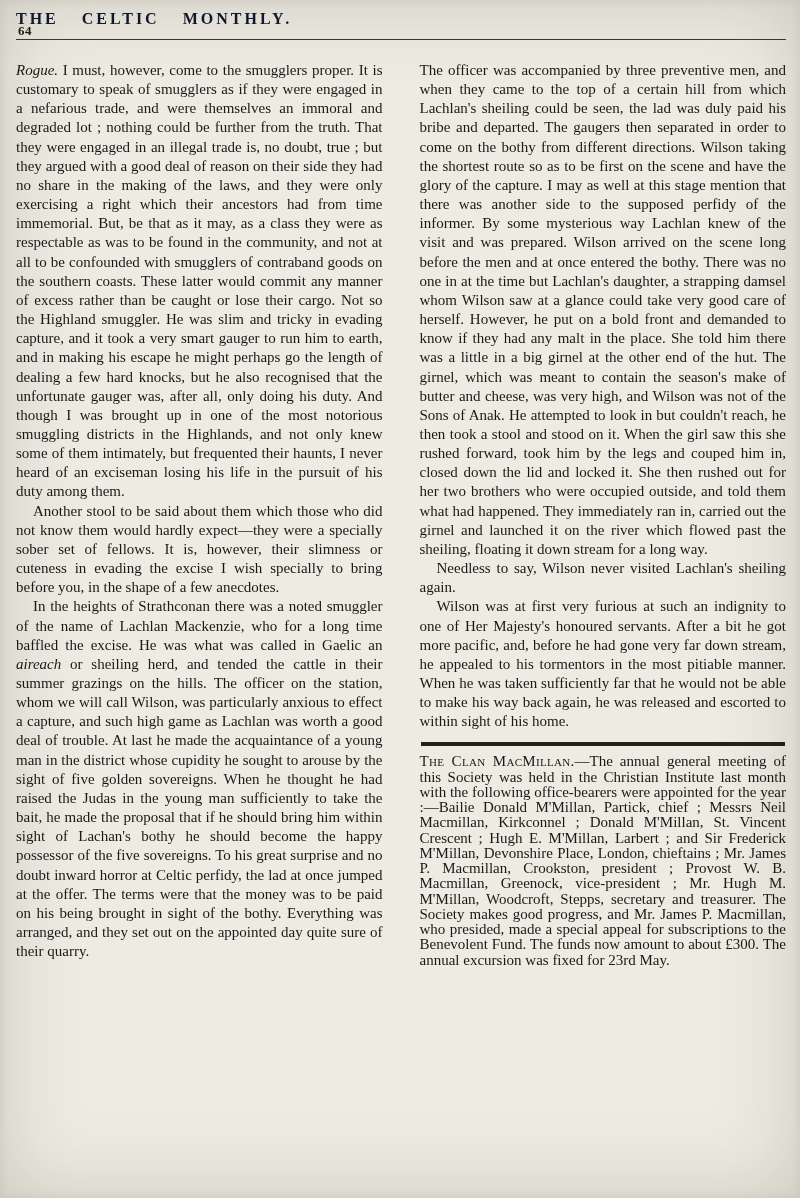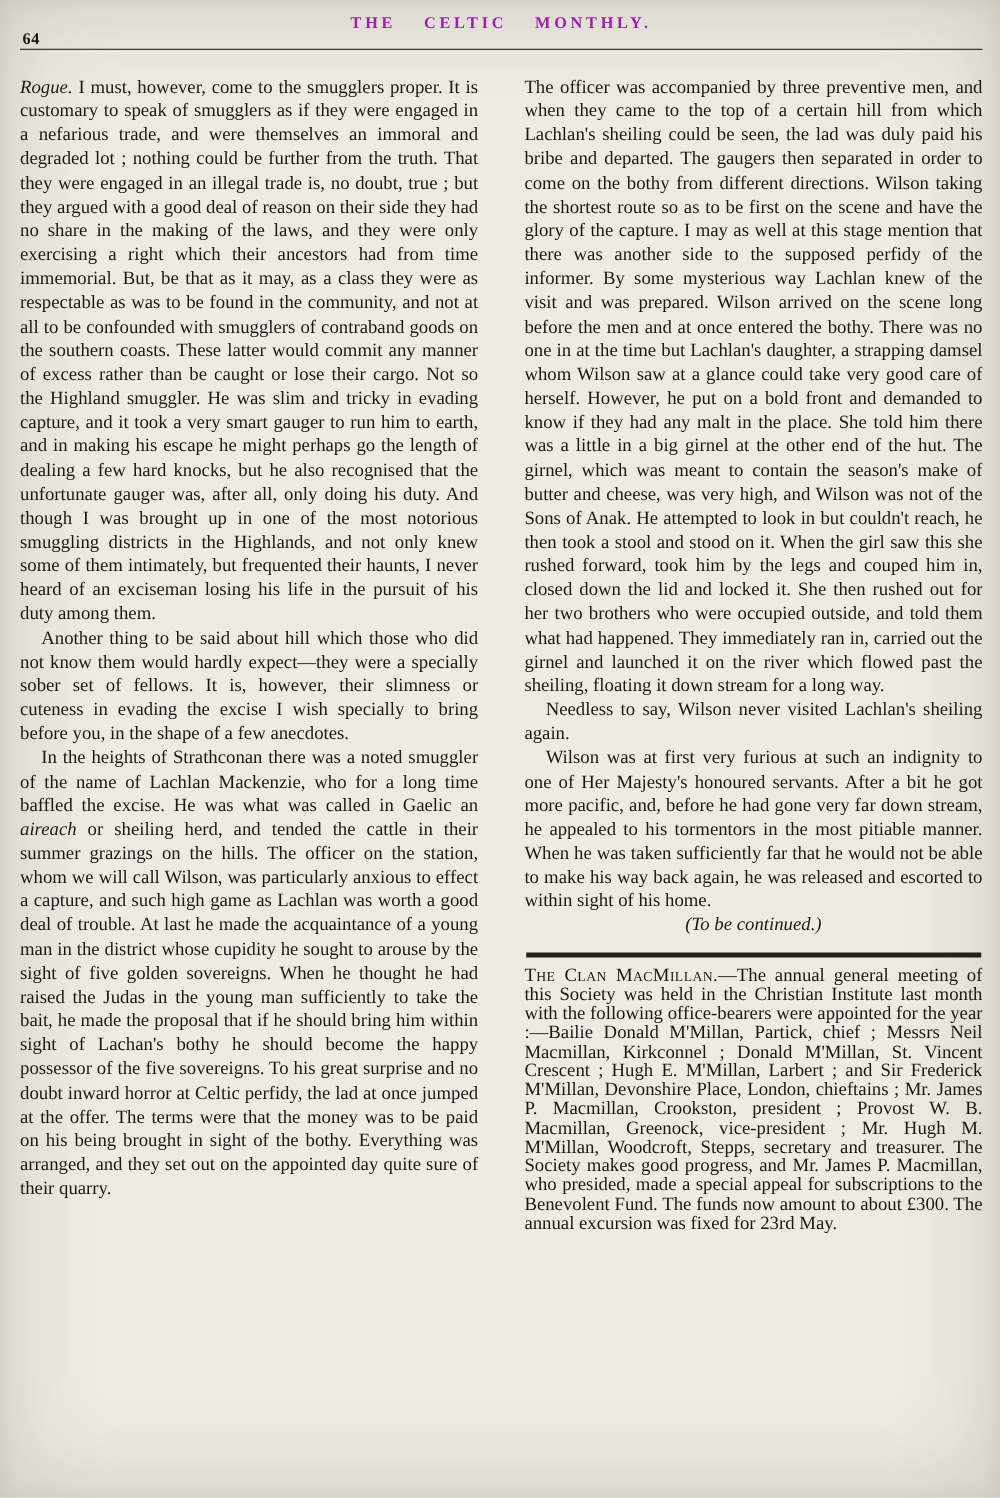--- a/index.html
+++ b/index.html
@@ -14,23 +14,23 @@
     width: 100%; height: 100%;
     padding: 9px 14px 0 16px;
     box-shadow: inset 0 0 80px rgba(112,106,90,0.28), inset 0 0 10px rgba(112,106,90,0.12);
   }
   .header { position: relative; height: 25px; }
   .page-number {
     position: absolute; left: 2px; top: 14px;
     font-weight: 700; font-size: 13px; letter-spacing: .5px;
   }
   .title {
-    text-align: center; font-weight: 700; font-size: 13px;
+    text-align: left; font-weight: 700; font-size: 16px;
     letter-spacing: 3px; word-spacing: 16px; padding-top: 1px;
-    color: #a21caf;
+    color: #0f172a;
   }
   .header-rule { height: 0; border-top: 1.6px solid #3a372f; margin-top: 5px; }
   .columns { display: flex; gap: 37px; margin-top: 21px; height: 1136px; overflow: hidden; }
   .col { flex: 1 1 0; min-width: 0; text-align: justify; font-size: 15px; line-height: 19.15px; }
   .col p { margin: 0; text-indent: 17px; }
   .col p.flush { text-indent: 0; }
   .col p.continued { text-indent: 0; text-align: center; font-style: italic; }
   .section-rule { height: 4px; background: #23211b; margin: 11px 1px 8px 1px; }
   .col p.note { font-size: 15px; line-height: 15.25px; text-indent: 0; }
   .smallcaps { font-variant: small-caps; letter-spacing: .3px; }
@@ -45,28 +45,27 @@
     <span class="page-number">64</span>
     <div class="title">THE CELTIC MONTHLY.</div>
   </header>
 
   <div class="header-rule"></div>
 
   <div class="columns">
 
     <div class="col">
       <p class="flush"><i>Rogue.</i><span> I must, however, come to the smugglers proper.  It is customary to speak of smugglers as if they were engaged in a nefarious trade, and were themselves an immoral and degraded lot ; nothing could be further from the truth. That they were engaged in an illegal trade is, no doubt, true ; but they argued with a good deal of reason on their side they had no share in the making of the laws, and they were only exercising a right which their ancestors had from time immemorial.  But, be that as it may, as a class they were as respectable as was to be found in the community, and not at all to be confounded with smugglers of contraband goods on the southern coasts.  These latter would commit any manner of excess rather than be caught or lose their cargo.  Not so the Highland smuggler.  He was slim and tricky in evading capture, and it took a very smart gauger to run him to earth, and in making his escape he might perhaps go the length of dealing a few hard knocks, but he also recognised that the unfortunate gauger was, after all, only doing his duty.  And though I was brought up in one of the most notorious smuggling districts in the Highlands, and not only knew some of them intimately, but frequented their haunts, I never heard of an exciseman losing his life in the pursuit of his duty among them.</span></p>
-      <p>Another thing to be said about hill which those who did not know them would hardly expect—they were a specially sober set of fellows.  It is, however, their slimness or cuteness in evading the excise I wish specially to bring before you, in the shape of a few anecdotes.</p>
+      <p>Another stool to be said about them which those who did not know them would hardly expect—they were a specially sober set of fellows.  It is, however, their slimness or cuteness in evading the excise I wish specially to bring before you, in the shape of a few anecdotes.</p>
       <p><span>In the heights of Strathconan there was a noted smuggler of the name of Lachlan Mackenzie, who for a long time baffled the excise. He was what was called in Gaelic an </span><i>aireach</i><span> or sheiling herd, and tended the cattle in their summer grazings on the hills.  The officer on the station, whom we will call Wilson, was particularly anxious to effect a capture, and such high game as Lachlan was worth a good deal of trouble.  At last he made the acquaintance of a young man in the district whose cupidity he sought to arouse by the sight of five golden sovereigns.  When he thought he had raised the Judas in the young man sufficiently to take the bait, he made the proposal that if he should bring him within sight of Lachan's bothy he should become the happy possessor of the five sovereigns.  To his great surprise and no doubt inward horror at Celtic perfidy, the lad at once jumped at the offer. The terms were that the money was to be paid on his being brought in sight of the bothy. Everything was arranged, and they set out on the appointed day quite sure of their quarry.</span></p>
     </div>
 
     <div class="col">
       <p class="flush">The officer was accompanied by three preventive men, and when they came to the top of a certain hill from which Lachlan's sheiling could be seen, the lad was duly paid his bribe and departed.  The gaugers then separated in order to come on the bothy from different directions. Wilson taking the shortest route so as to be first on the scene and have the glory of the capture.  I may as well at this stage mention that there was another side to the supposed perfidy of the informer.  By some mysterious way Lachlan knew of the visit and was prepared. Wilson arrived on the scene long before the men and at once entered the bothy.  There was no one in at the time but Lachlan's daughter, a strapping damsel whom Wilson saw at a glance could take very good care of herself. However, he put on a bold front and demanded to know if they had any malt in the place. She told him there was a little in a big girnel at the other end of the hut.  The girnel, which was meant to contain the season's make of butter and cheese, was very high, and Wilson was not of the Sons of Anak.  He attempted to look in but couldn't reach, he then took a stool and stood on it.  When the girl saw this she rushed forward, took him by the legs and couped him in, closed down the lid and locked it.  She then rushed out for her two brothers who were occupied outside, and told them what had happened.  They immediately ran in, carried out the girnel and launched it on the river which flowed past the sheiling, floating it down stream for a long way.</p>
       <p>Needless to say, Wilson never visited Lachlan's sheiling again.</p>
       <p>Wilson was at first very furious at such an indignity to one of Her Majesty's honoured servants.  After a bit he got more pacific, and, before he had gone very far down stream, he appealed to his tormentors in the most pitiable manner.  When he was taken sufficiently far that he would not be able to make his way back again, he was released and escorted to within sight of his home.</p>
-      <p class="continued">(To be continued.)</p>
       <div class="section-rule"></div>
       <p class="note flush"><span class="smallcaps">The Clan MacMillan.</span><span>—The annual general meeting of this Society was held in the Christian Institute last month with the following office-bearers were appointed for the year :—Bailie Donald M'Millan, Partick, chief ; Messrs Neil Macmillan, Kirkconnel ; Donald M'Millan, St. Vincent Crescent ; Hugh E. M'Millan, Larbert ; and Sir Frederick M'Millan, Devonshire Place, London, chieftains ; Mr. James P. Macmillan, Crookston, president ; Provost W. B. Macmillan, Greenock, vice-president ; Mr. Hugh M. M'Millan, Woodcroft, Stepps, secretary and treasurer.  The Society makes good progress, and Mr. James P. Macmillan, who presided, made a special appeal for subscriptions to the Benevolent Fund.  The funds now amount to about £300. The annual excursion was fixed for 23rd May.</span></p>
     </div>
 
   </div>
 
 </div>
 
 </body></html>

